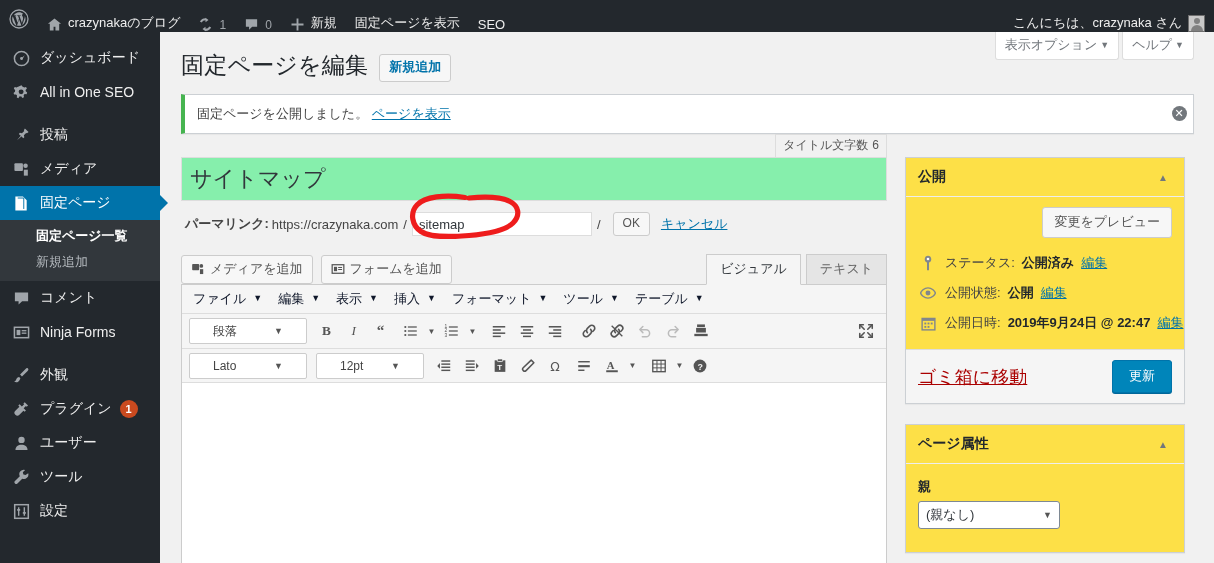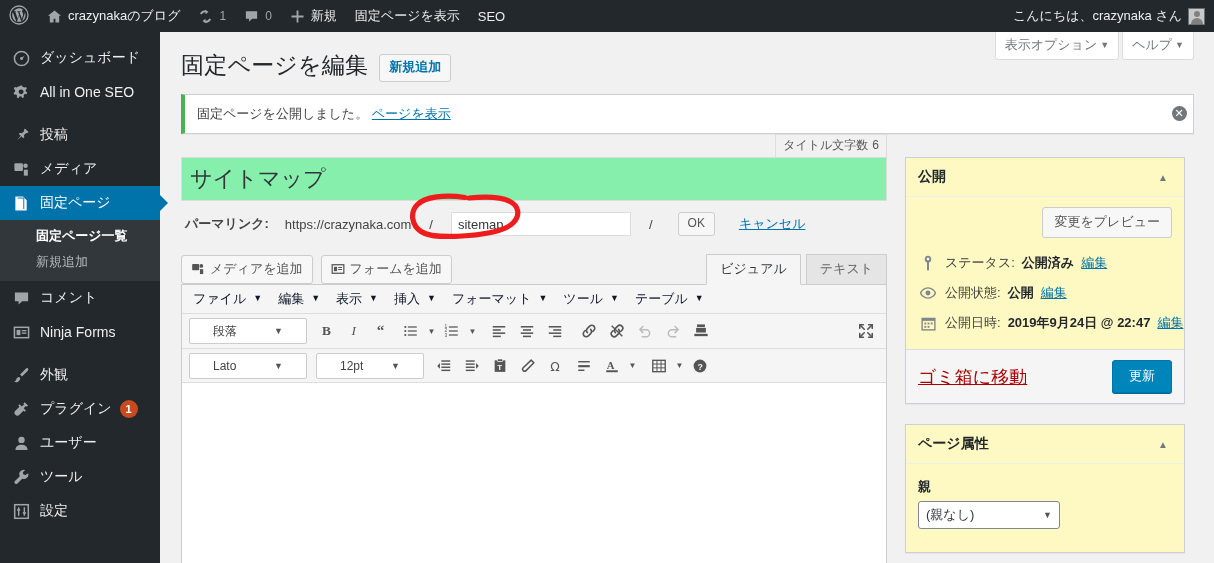--- a/index.html
+++ b/index.html
@@ -18,21 +18,21 @@
   #adminbar {
     position: absolute; top: 0; left: 0;
     width: 1214px; height: 32px;
     background: #23282d;
     color: #eee;
     display: flex; align-items: center;
     font-size: 13px;
     z-index: 50;
   }
   .ab-item {
-    display: flex; align-items: center; gap: 6px;
+    display: flex; align-items: flex-end; gap: 6px;
     height: 32px; padding: 0 9px;
     color: #eee; white-space: nowrap;
     cursor: pointer;
   }
   .ab-spacer { flex: 1 1 auto; }
   .wp-logo { font-size: 19px; line-height: 1; color: #a0a5aa; }
   .ab-ico { color: #a0a5aa; display: inline-flex; align-items: center; }
   .ab-count { color: #a0a5aa; font-size: 12px; }
   .ab-avatar {
     width: 17px; height: 17px; background: #c8c8c8;
@@ -180,21 +180,21 @@
     width: 100%; height: 44px;
     border: 1px solid #ddd; background: #86efac;
     font-size: 1.7em; font-weight: 400; color: #32373c;
     padding: 9px 8px; outline: none;
     font-family: "Liberation Sans", sans-serif;
     display: block;
   }
   .permalink-row {
     padding: 11px 0 8px 4px;
     font-size: 13px; color: #444;
-    display: flex; align-items: center; gap: 15px;
+    display: flex; align-items: center; gap: 2px;
     position: relative;
     white-space: nowrap;
   }
   .pl-label { font-weight: bold; }
   .pl-base { color: #444; margin-left: 1px; }
   .pl-slash { margin: 0 3px; color: #444; }
   #slug-input {
     width: 180px; height: 24px;
     border: 1px solid #ddd; background: #fff;
     font-size: 13px; padding: 2px 6px; color: #32373c;
@@ -277,21 +277,21 @@
     width: 13px; height: 28px; display: inline-flex;
     align-items: center; justify-content: center;
     font-size: 8px; color: #555; cursor: pointer; flex: 0 0 13px;
   }
   .tb-sep { width: 6px; }
   .tb-right { position: absolute; right: 6px; top: 0; height: 100%; display: flex; align-items: center; }
   .mce-canvas { background: #fff; height: 185px; }
 
   
   .metabox {
-    background: #fef9c3; border: 1px solid #ccd0d4;
+    background: #fde047; border: 1px solid #ccd0d4;
     box-shadow: 0 1px 1px rgba(0,0,0,.04);
     margin-bottom: 20px;
   }
   .mb-head {
     border-bottom: 1px solid #eee;
     padding: 10px 12px; position: relative;
     display: flex; align-items: center;
   }
   .mb-title { font-size: 14px; font-weight: bold; color: #23282d; }
   .mb-toggle {

